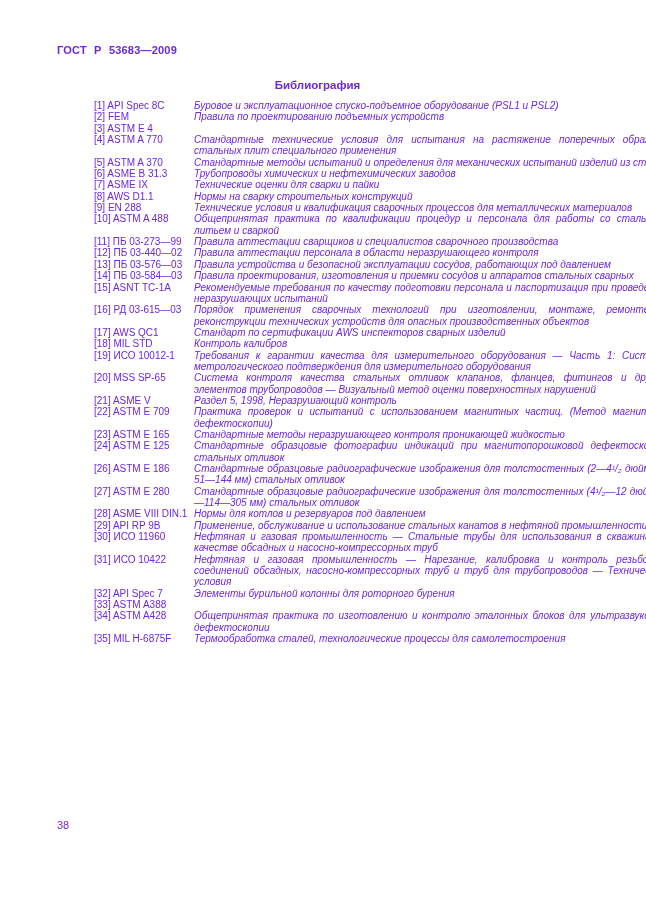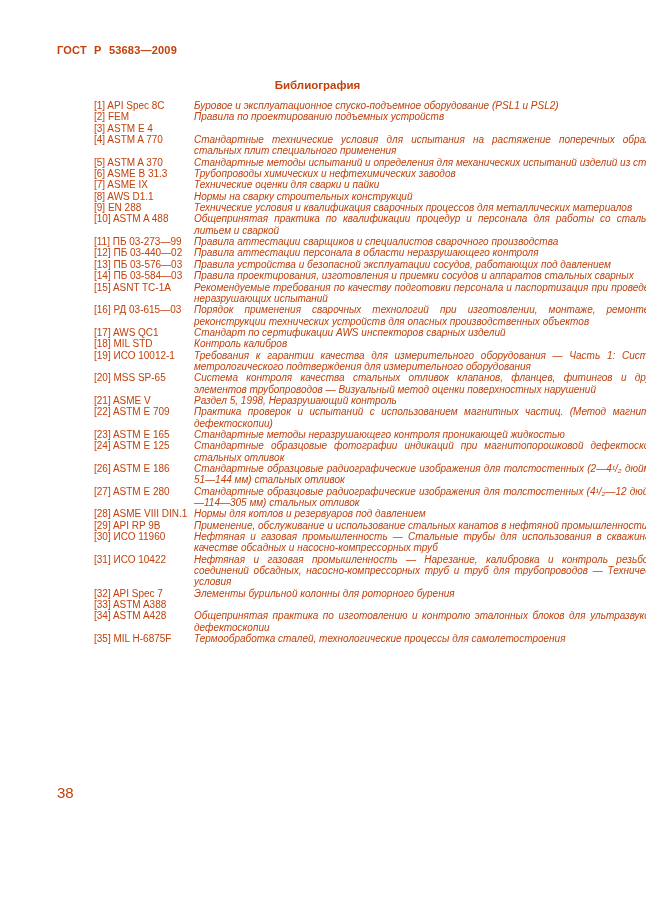--- a/index.html
+++ b/index.html
@@ -2,21 +2,21 @@
 <html lang="ru"><head>
 <meta charset="utf-8">
 <style>
   html, body { margin: 0; padding: 0; background: #ffffff; }
   .page {
     position: relative;
     width: 646px;
     height: 913px;
     background: #ffffff;
     font-family: "Liberation Sans", sans-serif;
-    color: #c2410c;
+    color: #6d28d9;
     overflow: hidden;
   }
   .doc-header {
     position: absolute;
     left: 57px;
     top: 44px;
     font-size: 11px;
     font-weight: bold;
     word-spacing: 4px;
     letter-spacing: 0.2px;
@@ -47,22 +47,22 @@
   }
   .bib-text {
     flex: 1 1 auto;
     text-align: justify;
     text-justify: inter-word;
     font-style: italic;
   }
   .page-number {
     position: absolute;
     left: 57px;
-    top: 784px;
-    font-size: 15px;
+    top: 819px;
+    font-size: 11px;
   }
 </style>
 </head>
 <body>
 
 <div class="page">
 
   <div class="doc-header">ГОСТ Р 53683—2009</div>
 
   <div class="doc-title">Библиография</div>

